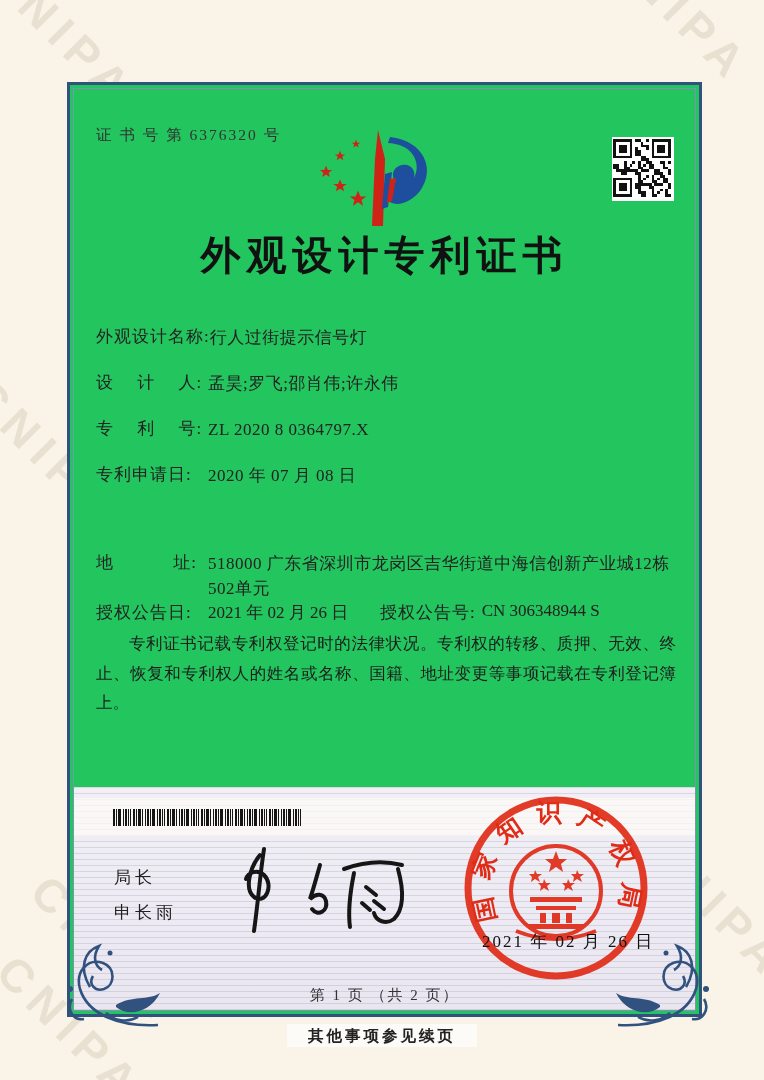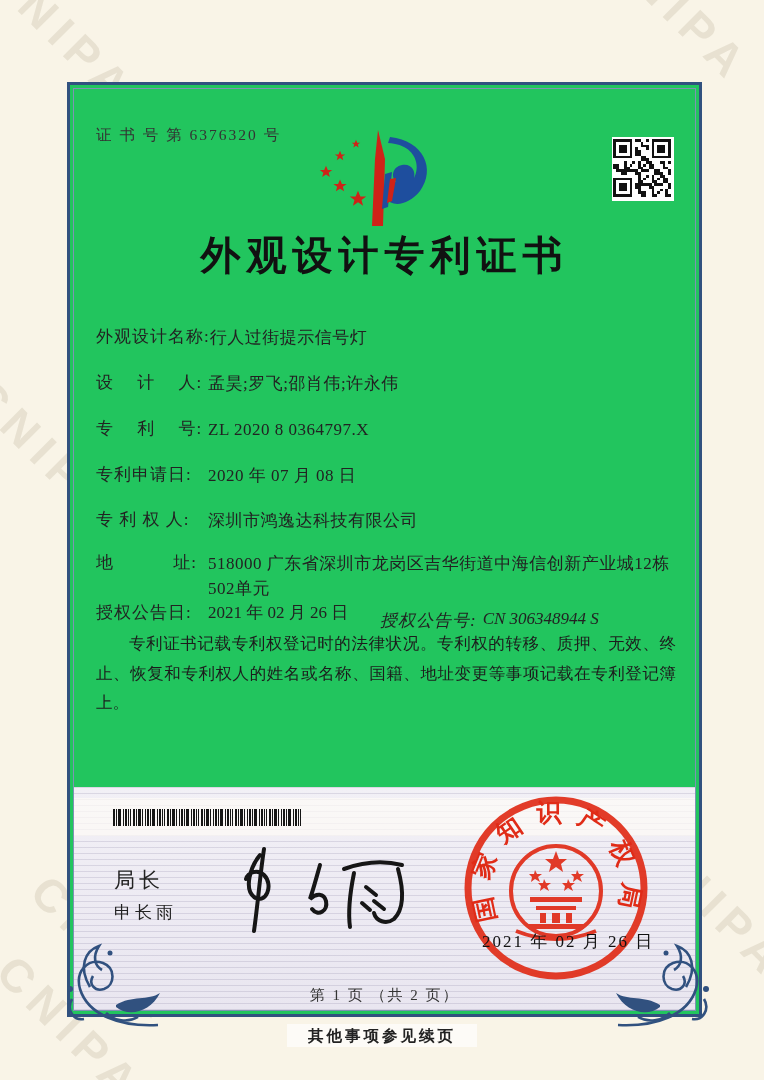--- a/index.html
+++ b/index.html
@@ -38,29 +38,29 @@
   }
   .logo{ position:absolute; left:242px; top:44px; }
   .qr{ position:absolute; left:542px; top:52px; width:60px; height:62px; background:#fff; padding:1px; }
   .title{
     position:absolute; left:0; top:143px; width:100%; text-align:center;
     font-size:40px; font-weight:bold; letter-spacing:6px; color:#111;
   }
   .frow{ position:absolute; left:26px; font-size:17px; color:#222; }
   .f-label{ display:inline-block; min-width:112px; vertical-align:top; letter-spacing:1px; }
   .f-value{ display:inline-block; width:468px; vertical-align:top; line-height:25px; letter-spacing:0.5px;}
-  .grant2{ position:absolute; left:284px; top:8px; white-space:nowrap;font-style:italic; }
+  .grant2{ position:absolute; left:284px; top:0; white-space:nowrap; }
   .grant2 .f-label{ min-width:0; margin-right:6px; }
   .body-text{
     position:absolute; left:26px; top:544px; width:580px;
     font-size:16.5px; line-height:29.5px; text-align:justify; color:#1c1c1c;
   }
   .body-text p{ margin:0; text-indent:2em; }
   .barcode{ position:absolute; left:43px; top:724px; }
-  .signer-title{ position:absolute; left:44px; top:781px; font-size:21px; letter-spacing:4px; color:#222; }
+  .signer-title{ position:absolute; left:44px; top:781px; font-size:17px; letter-spacing:4px; color:#222; }
   .signer-name{ position:absolute; left:44px; top:816px; font-size:17px; letter-spacing:4px; color:#222; }
   .signature{ position:absolute; left:152px; top:756px; }
   .seal{ position:absolute; left:386px; top:700px; }
   .seal-date{
     position:absolute; left:398px; top:845px; width:200px; text-align:center;
     font-size:17px; letter-spacing:2px; color:#111; white-space:nowrap;
   }
   .page-info{
     position:absolute; left:0; top:901px; width:100%; text-align:center;
     font-size:15px; letter-spacing:2px; color:#333;
@@ -250,23 +250,20 @@
     </div>
     <div class="frow" style="top:240px;">
       <span class="f-label">外观设计名称:</span><span class="f-value">行人过街提示信号灯</span>
     </div>
     <div class="frow" style="top:332px;">
       <span class="f-label">专　 利　 号:</span><span class="f-value">ZL 2020 8 0364797.X</span>
     </div>
     <div class="frow" style="top:378px;">
       <span class="f-label">专利申请日:</span><span class="f-value">2020 年 07 月 08 日</span>
     </div>
-    <div class="frow" style="top:423px;">
-      <span class="f-label">专 利 权 人:</span><span class="f-value">深圳市鸿逸达科技有限公司</span>
-    </div>
     <div class="frow" style="top:466px;">
       <span class="f-label">地　　　 址:</span><span class="f-value">518000 广东省深圳市龙岗区吉华街道中海信创新产业城12栋502单元</span>
     </div>
     <div class="frow" style="top:516px; width:580px;">
       <span class="f-label">授权公告日:</span><span>2021 年 02 月 26 日</span>
       <span class="grant2">
         <span class="f-label">授权公告号:</span><span>CN 306348944 S</span>
       </span>
     </div>
 

